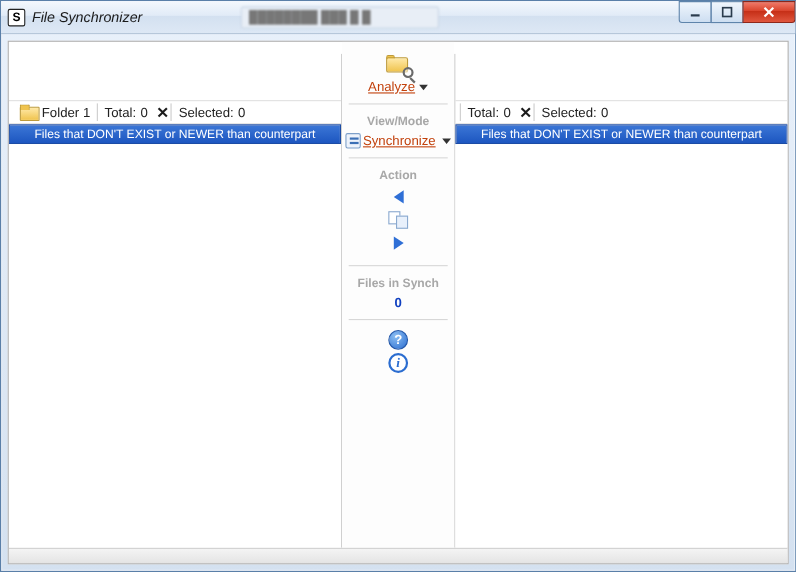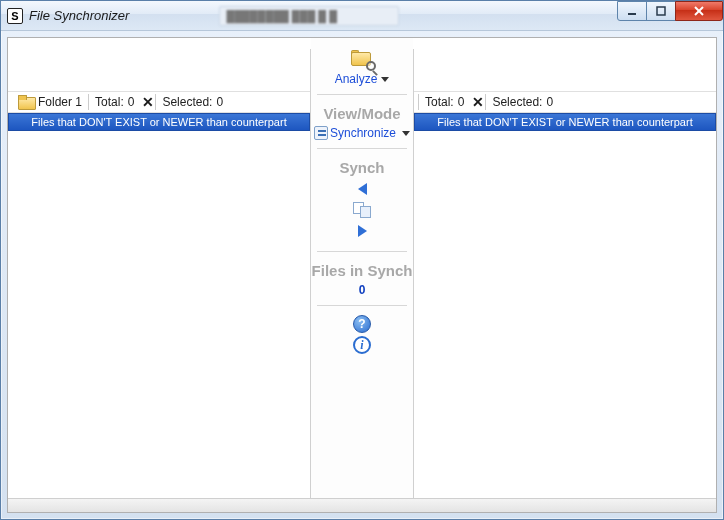--- a/index.html
+++ b/index.html
@@ -177,21 +177,21 @@
   }
   .center-divider {
     width: 88%;
     border:none;
     border-top:1px solid #d7d7d7;
     margin: 0 auto;
   }
   .center-label {
     color:#a8a8a8;
     font-weight:bold;
-    font-size:15px;
+    font-size:11px;
     margin: 4px 0 4px;
   }
   .analyze-icon {
     width:22px; height:18px; margin: 6px auto 2px; position:relative;
   }
   .analyze-icon .fbody{
     position:absolute; left:0; top:2px; width:20px; height:14px;
     background:linear-gradient(#ffe9a8,#f0c44e);
     border:1px solid #bd9a3a; border-radius:2px;
   }
@@ -203,21 +203,22 @@
   .analyze-icon .mag{
     position:absolute; right:-3px; bottom:-3px; width:10px; height:10px;
     border:2px solid #6a6a6a; border-radius:50%; background:rgba(255,255,255,0.5);
   }
   .analyze-icon .handle{
     position:absolute; right:-5px; bottom:-6px; width:6px; height:2px;
     background:#6a6a6a; transform:rotate(45deg);
   }
   .dropdown-row{
     display:flex; align-items:center; justify-content:center; gap:2px;
-    color:#1d4ed8;
+    color:#c2410c;
+    text-decoration:underline;
   }
   .drop-caret{
     width:0;height:0;border-left:4px solid transparent;border-right:4px solid transparent;border-top:5px solid #333;
     margin-left:4px;
   }
   .sync-icon{
     width:14px;height:14px; display:inline-block; position:relative;
     background:#eef3fb; border:1px solid #7ea0c9; border-radius:2px;
     vertical-align:middle;
   }
@@ -338,21 +339,21 @@
         <div class="center-block">
           <div class="center-label">View/Mode</div>
           <div class="dropdown-row">
             <span class="sync-icon"></span>
             <span>Synchronize</span>
             <span class="drop-caret"></span>
           </div>
         </div>
         <hr class="center-divider">
         <div class="center-block">
-          <div class="center-label">Synch</div>
+          <div class="center-label">Action</div>
           <div class="action-btn">
             <span class="tri-left"></span>
           </div>
           <div class="action-btn">
             <span class="copy-both">
                 <span class="p1"></span>
                 <span class="p2"></span>
               </span>
           </div>
           <div class="action-btn">

